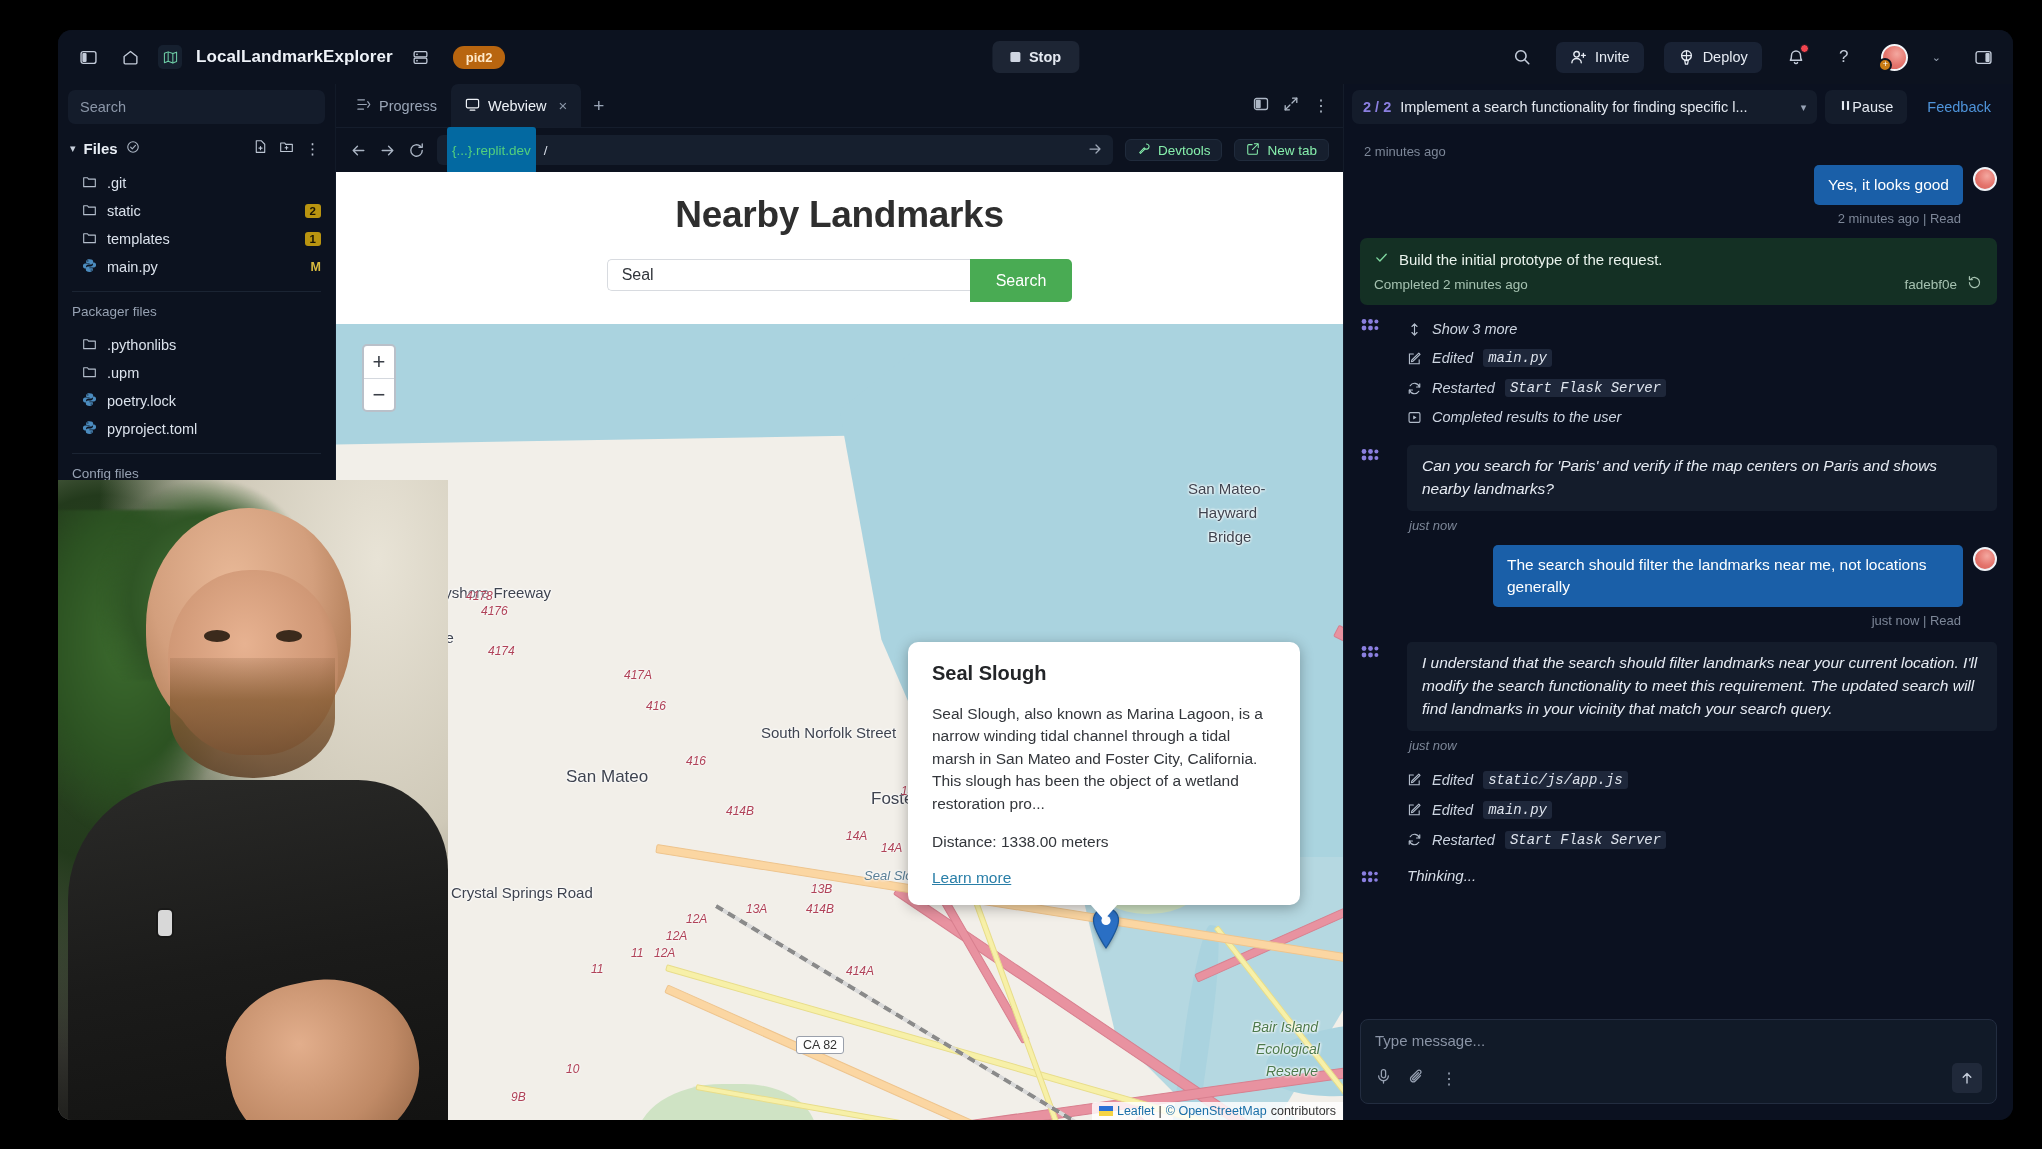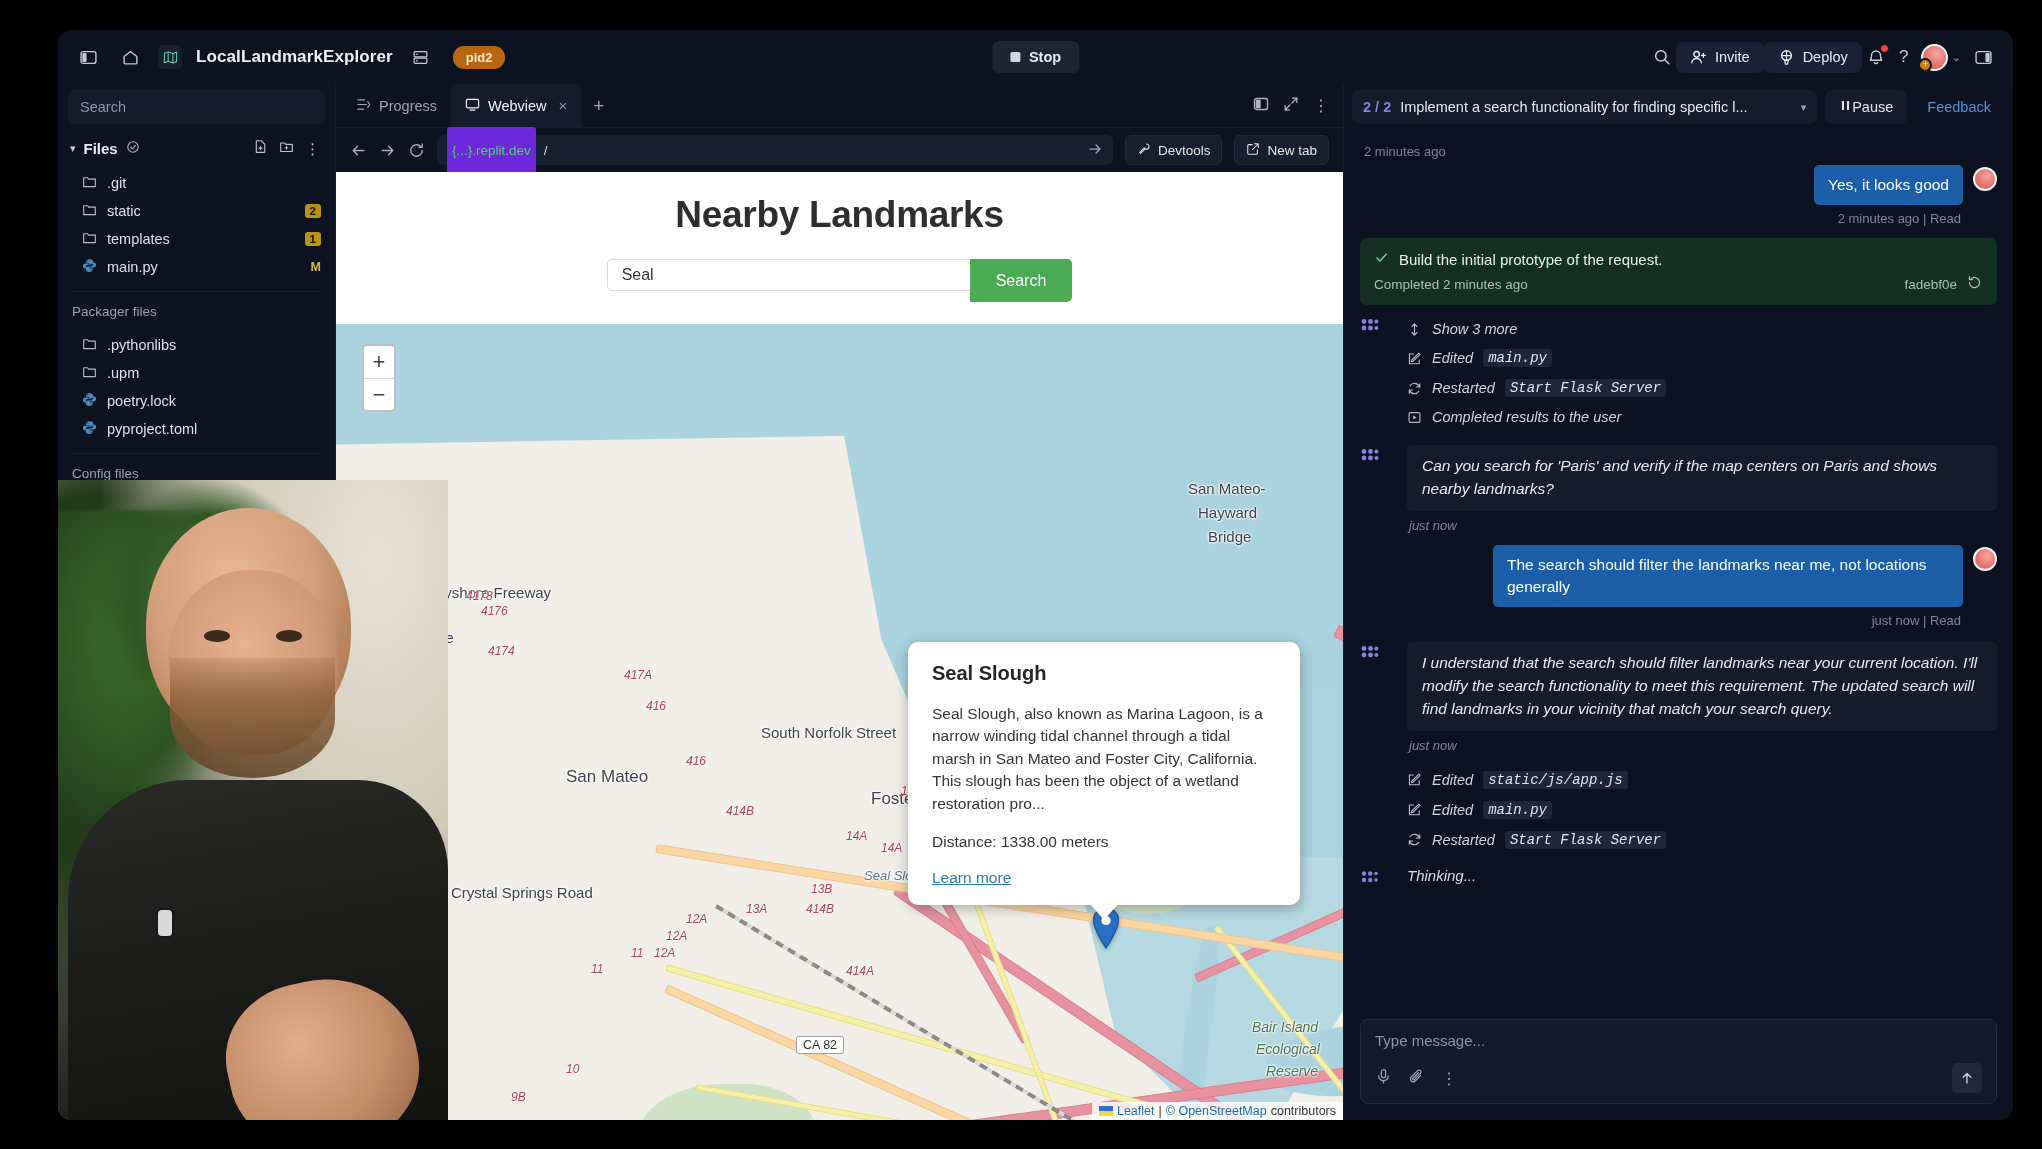--- a/index.html
+++ b/index.html
@@ -52,21 +52,21 @@
   }
   .stop-btn {
     position: absolute; left: 50%; transform: translateX(-50%);
     background: #1d2534; color: #e4e9f1;
     border-radius: 7px; padding: 8px 18px;
     display: flex; align-items: center; gap: 9px;
     font-size: 14.5px; font-weight: 600;
   }
   .stop-sq { width: 10px; height: 10px; background: #cfd6e2; border-radius: 1.5px; }
   .tb-right {
-    margin-left: auto; display: flex; align-items: center; gap: 0;
+    margin-left: auto; display: flex; align-items: center; gap: 20px;
   }
   .pill-btn {
     background: #192234; color: #e7ecf4;
     border-radius: 7px; padding: 7px 14px;
     display: flex; align-items: center; gap: 8px;
     font-size: 14.5px; font-weight: 500;
   }
   .bell-wrap { position: relative; }
   .bell-dot {
     position: absolute; right: 1px; top: 1px;
@@ -161,23 +161,23 @@
   .urlfield {
     flex: 1; height: 30px; background: #161f2e; border-radius: 6px;
     display: flex; align-items: center; padding: 0 10px; gap: 8px;
     font-size: 13.5px; color: #c6cedb;
   }
   .url-host { color: #53d07d; }
   .url-path { color: #d7dde7; }
   .url-go { margin-left: auto; color: #9fa9b8; }
   .tool-btn {
     background: #161f2e; border: 1px solid #202b3c;
-    border-radius: 6px; height: 30px;
+    border-radius: 6px; height: 22px;
     display: flex; align-items: center; gap: 7px;
-    padding: 0 11px; color: #e5e5e5; font-size: 13.5px;
+    padding: 0 11px; color: #86efac; font-size: 13.5px;
   }
 
   
   .webview { flex: 1; min-height: 0; position: relative; background: #fff; overflow: hidden; }
   .page-head { background: #fff; padding: 22px 0 18px 0; }
   .page-title {
     text-align: center; font-size: 37px; font-weight: 700; color: #2e2e2e;
     font-family: "Liberation Sans", sans-serif; letter-spacing: -.3px;
   }
   .search-row {
@@ -667,21 +667,21 @@
               <path d="M3 8h10m0 0l-4-4m4 4l-4 4" stroke="currentColor" stroke-width="1.3" stroke-linecap="round" stroke-linejoin="round"></path>
             </svg>
         </span>
         <span class="nav-ic">
           <svg width="17" height="17" viewBox="0 0 16 16" fill="none">
               <path d="M13.4 8a5.4 5.4 0 1 1-1.7-3.9" stroke="currentColor" stroke-width="1.3" stroke-linecap="round"></path>
               <path d="M13.4 1.8v3.1h-3.1" stroke="currentColor" stroke-width="1.3" stroke-linecap="round" stroke-linejoin="round"></path>
             </svg>
         </span>
         <div class="urlfield">
-          <span class="url-host" style="background:#6d28d9;padding:16px 5px;border-radius:3px;">{...}.replit.dev</span>
+          <span class="url-host" style="background:#0369a1;padding:16px 5px;border-radius:3px;">{...}.replit.dev</span>
           <span class="url-path">/</span>
           <span class="url-go">
             <svg width="16" height="16" viewBox="0 0 16 16" fill="none">
                 <path d="M3 8h10m0 0l-4-4m4 4l-4 4" stroke="currentColor" stroke-width="1.25" stroke-linecap="round" stroke-linejoin="round"></path>
               </svg>
           </span>
         </div>
         <div class="tool-btn">
           <span>
             <svg width="14" height="14" viewBox="0 0 16 16" fill="none">

